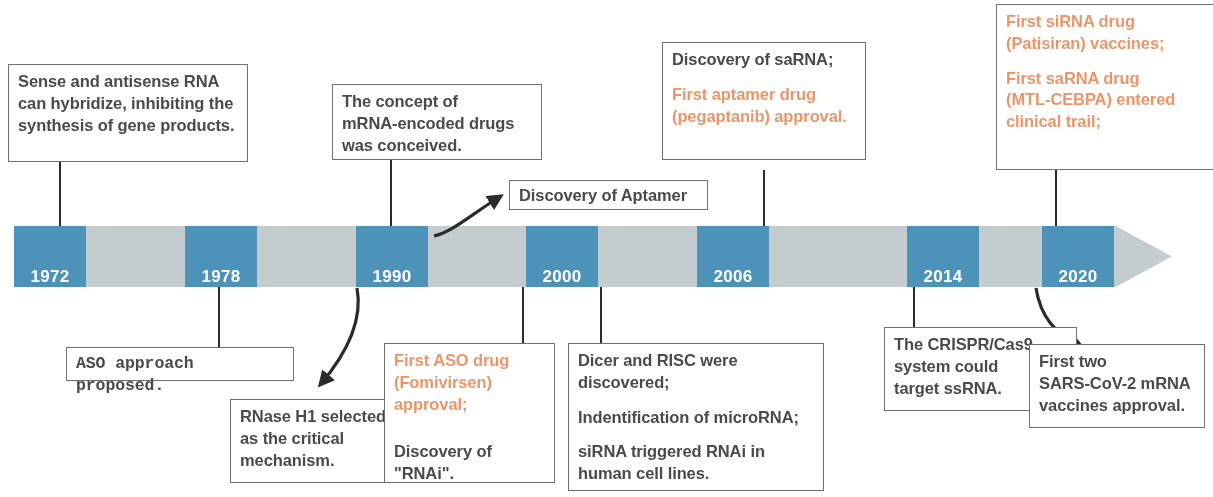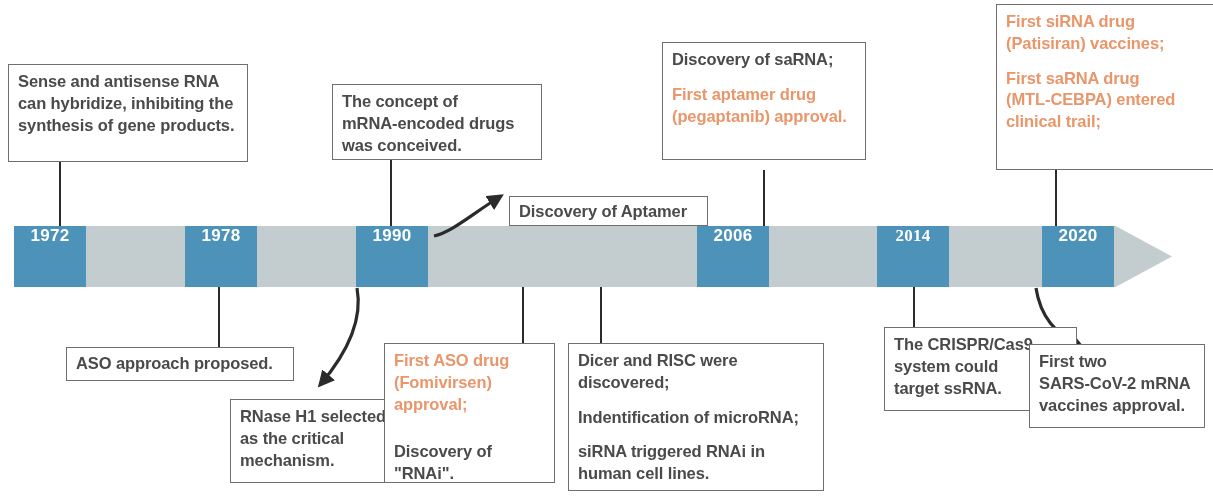--- a/index.html
+++ b/index.html
@@ -54,21 +54,21 @@
   .year {
     position: absolute;
     top: 226px;
     width: 72px;
     height: 61px;
     background: #4d92b9;
     color: #ffffff;
     font-weight: bold;
     font-size: 17px;
     display: flex;
-    align-items: flex-start;
+    align-items: flex-end;
     justify-content: center;
     z-index: 3;
     letter-spacing: 0.3px;
   }
   
   .stem {
     position: absolute;
     width: 2.4px;
     background: #2b2b2b;
     z-index: 1;
@@ -94,24 +94,27 @@
 
   <div class="year" style="left:14px;">
       <span>1972</span>
     </div>
   <div class="year" style="left:185px;">
       <span>1978</span>
     </div>
   <div class="year" style="left:356px;">
       <span>1990</span>
     </div>
+  <div class="year" style="left:526px;">
+      <span>2000</span>
+    </div>
   <div class="year" style="left:697px;">
       <span>2006</span>
     </div>
-  <div class="year" style="left:877px;font-family:Liberation Serif, serif;">
+  <div class="year" style="left:907px;">
       <span>2014</span>
     </div>
   <div class="year" style="left:1042px;">
       <span>2020</span>
     </div>
 
   <div class="stem" style="left:59px;  top:162px; height:64px;"></div>
   <div class="stem" style="left:218px; top:287px; height:60px;"></div>
   <div class="stem" style="left:390px; top:160px; height:66px;"></div>
   <div class="stem" style="left:522px; top:287px; height:57px;"></div>
@@ -139,39 +142,39 @@
     <p>can hybridize, inhibiting the</p>
     <p>synthesis of gene products.</p>
   </div>
 
   <div class="box" style="left:332px; top:84px; width:210px; height:76px;">
     <p>The concept of</p>
     <p>mRNA-encoded drugs</p>
     <p>was conceived.</p>
   </div>
 
-  <div class="box" style="left:509px; top:196px; width:199px; height:30px; padding-top:4px;">
+  <div class="box" style="left:509px; top:180px; width:199px; height:30px; padding-top:4px;">
     <p>Discovery of Aptamer</p>
   </div>
 
   <div class="box" style="left:662px; top:42px; width:204px; height:118px;">
     <p class="dark">Discovery of saRNA;</p>
     <p class="orange gap">First aptamer drug</p>
     <p class="orange">(pegaptanib) approval.</p>
   </div>
 
   <div class="box" style="left:996px; top:4px; width:272px; height:166px;">
     <p class="orange">First siRNA drug</p>
     <p class="orange">(Patisiran) vaccines;</p>
     <p class="orange gap">First saRNA drug</p>
     <p class="orange">(MTL-CEBPA) entered</p>
     <p class="orange">clinical trail;</p>
   </div>
 
-  <div class="box" style="left:66px; top:347px; width:228px; height:34px; padding-top:5px;">
+  <div class="box" style="left:66px; top:347px; width:228px; height:34px; padding-top:5px;font-family:Liberation Mono, monospace;">
     <p>ASO approach proposed.</p>
   </div>
 
   <div class="box" style="left:189px; top:399px; width:178px; height:84px;margin-left:41px;">
     <p>RNase H1 selected</p>
     <p>as the critical</p>
     <p>mechanism.</p>
   </div>
 
   <div class="box" style="left:384px; top:343px; width:171px; height:140px;">

